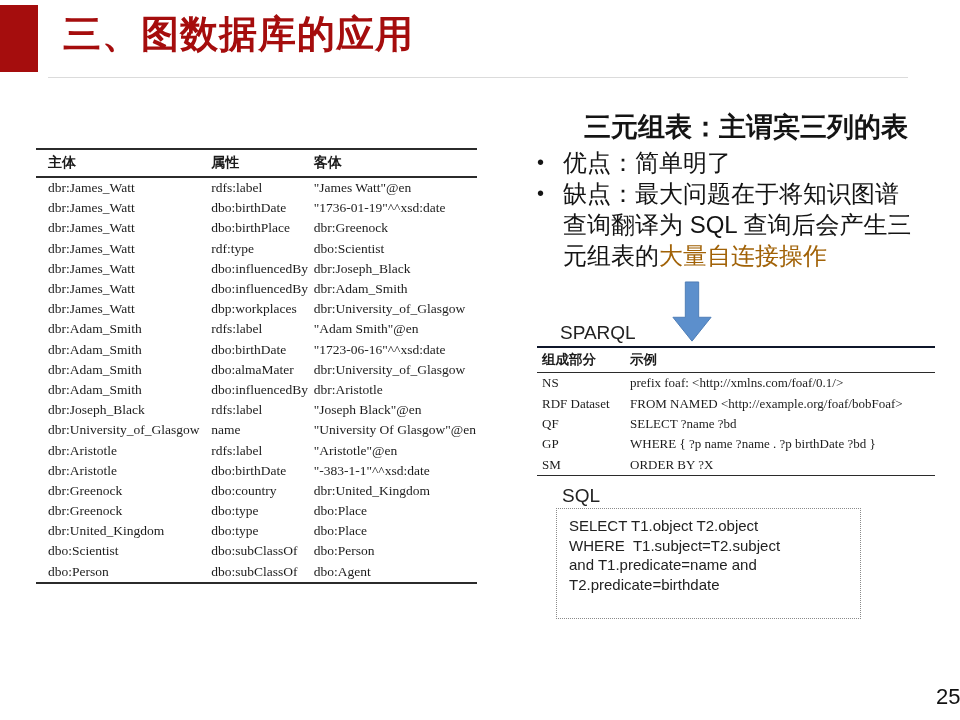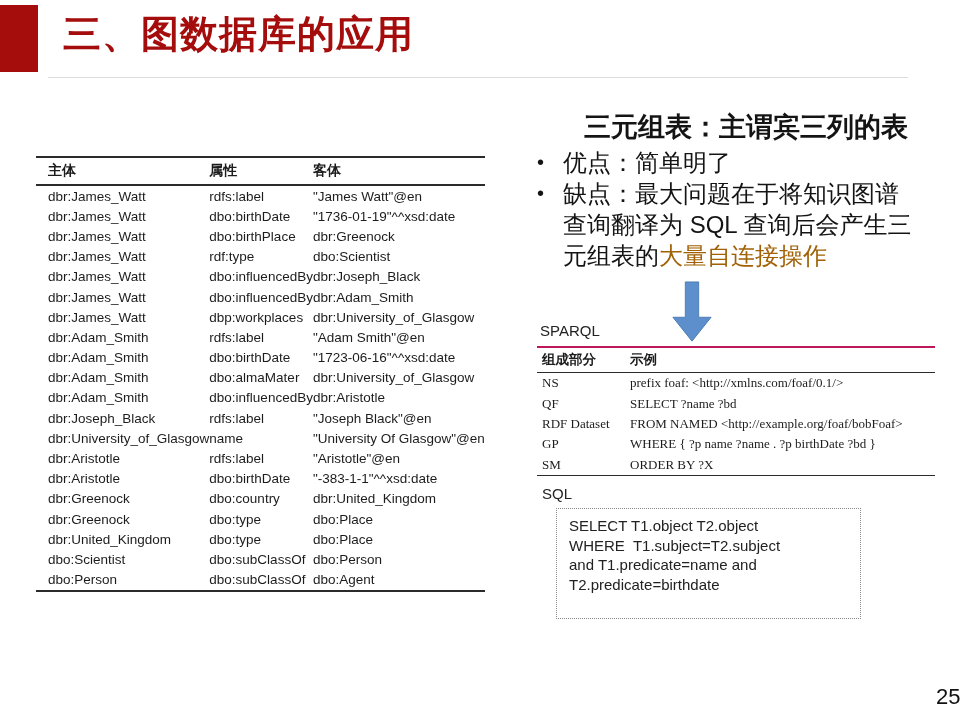--- a/index.html
+++ b/index.html
@@ -8,46 +8,46 @@
   .abs{position:absolute;}
 
   
   .accent-square{left:0;top:5px;width:38px;height:67px;background:#A50D0D;}
   .slide-title{left:63px;top:9px;font-size:38px;font-weight:bold;color:#A50D0D;
                letter-spacing:1px;white-space:nowrap;margin:0;font-family:Liberation Mono, monospace;}
   .title-rule{left:48px;top:77px;width:860px;height:1px;background:#DBDBDB;}
 
   
   table{border-collapse:collapse;}
-  .triple-table{left:36px;top:156px;width:441px;
-      font-family:Liberation Sans, sans-serif;font-size:13.5px;color:#1c1c1c;
+  .triple-table{left:36px;top:148px;width:441px;
+      font-family:Liberation Serif, serif;font-size:13.5px;color:#1c1c1c;
       border-top:2px solid #2b2b2b;border-bottom:2px solid #2b2b2b;}
   .triple-table th{font-size:14px;font-weight:600;text-align:left;height:26px;
       border-bottom:2px solid #2b2b2b;padding:0;}
   .triple-table td{height:20.2px;padding:0;white-space:nowrap;}
   .triple-table .c1{width:171px;padding-left:12px;}
   .triple-table .c2{width:106px;}
   .triple-table .c3{width:164px;}
 
   
   .panel-heading{left:537px;top:109px;font-size:27px;font-weight:bold;white-space:nowrap;margin-left:47px;}
   .bullet-list{left:537px;top:147px;width:414px;list-style:none;margin:0;padding:0;
       font-size:24px;line-height:31px;}
   .bullet-list li{display:flex;}
   .bullet-marker{width:26px;flex:0 0 26px;font-size:20px;}
   .bline{display:block;white-space:nowrap;}
   .red{color:#a16207;}
 
   .down-arrow{left:671px;top:281px;width:42px;height:63px;}
 
-  .sparql-label,.sql-label{font-size:15px;color:#222;}
+  .sparql-label,.sql-label{font-size:19px;color:#222;margin-left:20px;}
   .sparql-label{left:540px;top:322px;}
   .sparql-table{left:537px;top:346px;width:398px;
       font-family:"Liberation Serif","DejaVu Serif",serif;font-size:13px;color:#1c1c1c;
-      border-top:2px solid #be185d;border-bottom:1.2px solid #2b2b2b;}
+      border-top:2px solid #0f172a;border-bottom:1.2px solid #2b2b2b;}
   .sparql-table th{font-size:13.5px;font-weight:bold;text-align:left;height:24px;
       border-bottom:1.2px solid #2b2b2b;padding:0 0 0 5px;}
   .sparql-table td{height:20.4px;padding:0 0 0 5px;white-space:nowrap;}
   .sparql-table .k1{width:83px;}
 
   .sql-label{left:542px;top:485px;}
   .sql-box{left:556px;top:508px;width:291px;height:102px;border:1px dotted #8a8a8a;
       padding:7px 0 0 12px;font-size:15px;line-height:19.5px;color:#222;}
   .sql-line{white-space:pre;}
 
@@ -203,26 +203,26 @@
       <th class="k1">组成部分</th>
       <th>示例</th>
     </tr>
   </thead>
   <tbody>
     <tr>
         <td class="k1">NS</td>
         <td>prefix foaf: &lt;http://xmlns.com/foaf/0.1/&gt;</td>
       </tr>
     <tr>
+        <td class="k1">RDF Dataset</td>
+        <td>FROM NAMED &lt;http://example.org/foaf/bobFoaf&gt;</td>
+      </tr>
+    <tr>
         <td class="k1">QF</td>
         <td>SELECT ?name ?bd</td>
-      </tr>
-    <tr>
-        <td class="k1">RDF Dataset</td>
-        <td>FROM NAMED &lt;http://example.org/foaf/bobFoaf&gt;</td>
       </tr>
     <tr>
         <td class="k1">GP</td>
         <td>WHERE { ?p name ?name . ?p birthDate ?bd }</td>
       </tr>
     <tr>
         <td class="k1">SM</td>
         <td>ORDER BY ?X</td>
       </tr>
   </tbody>

